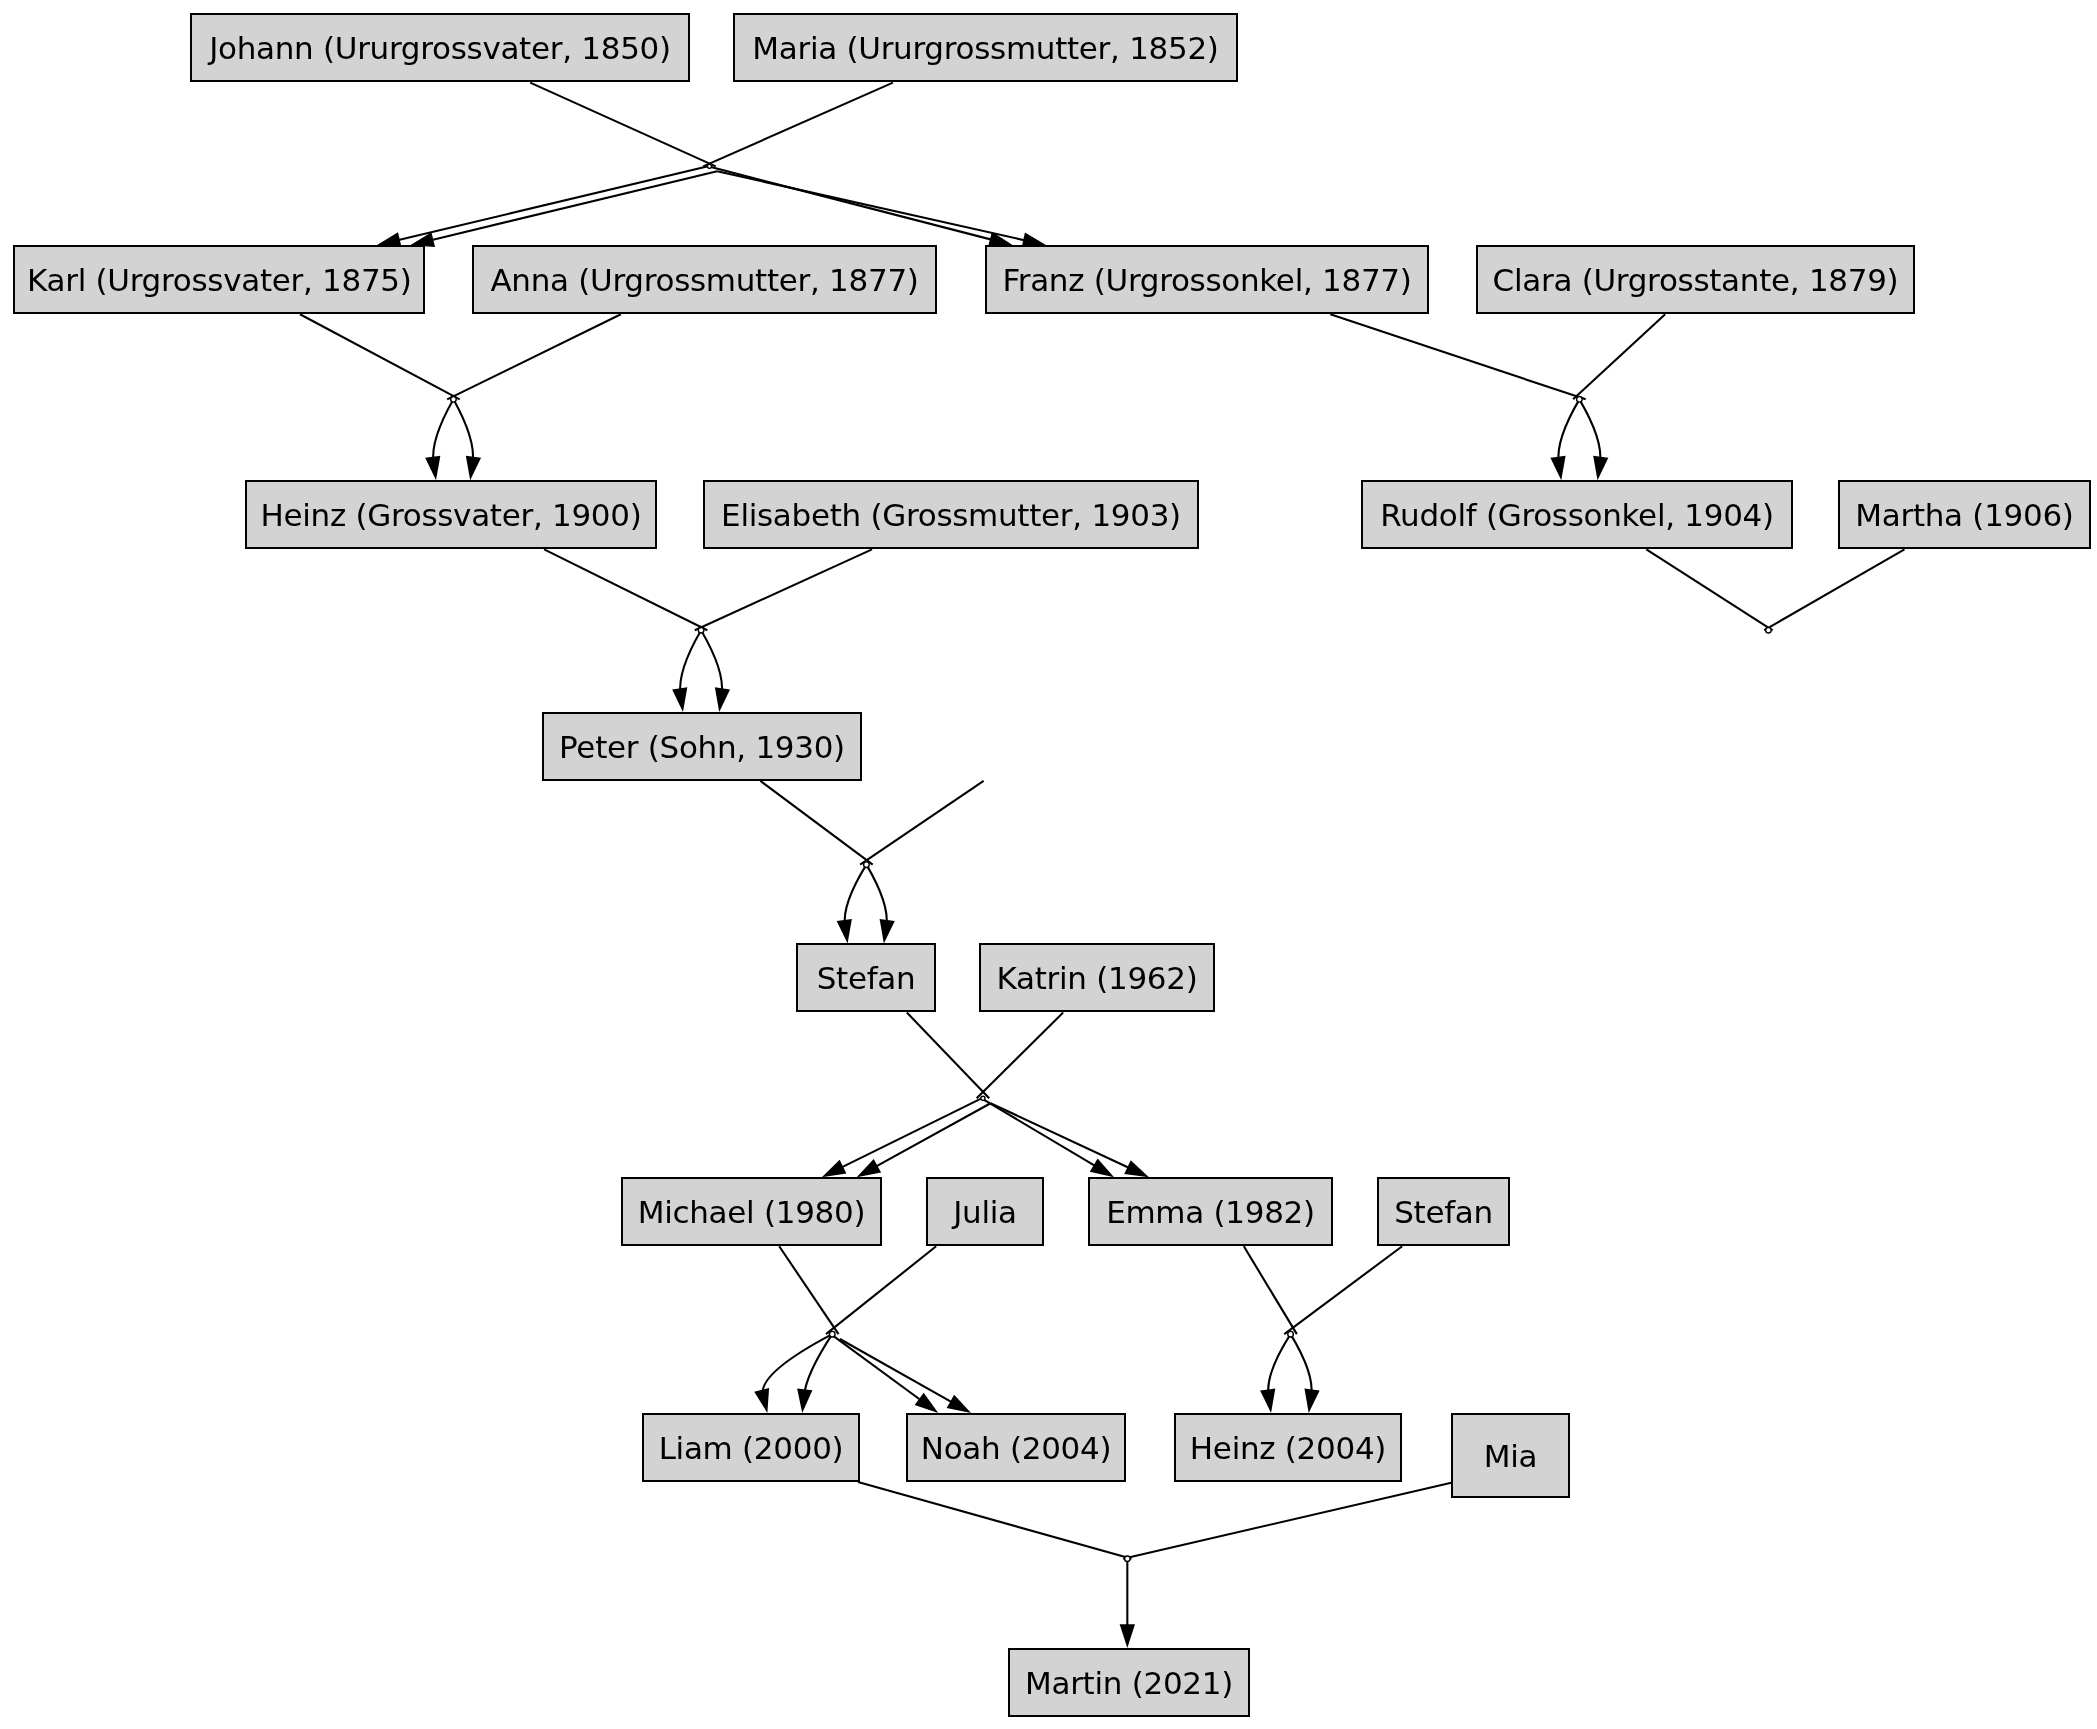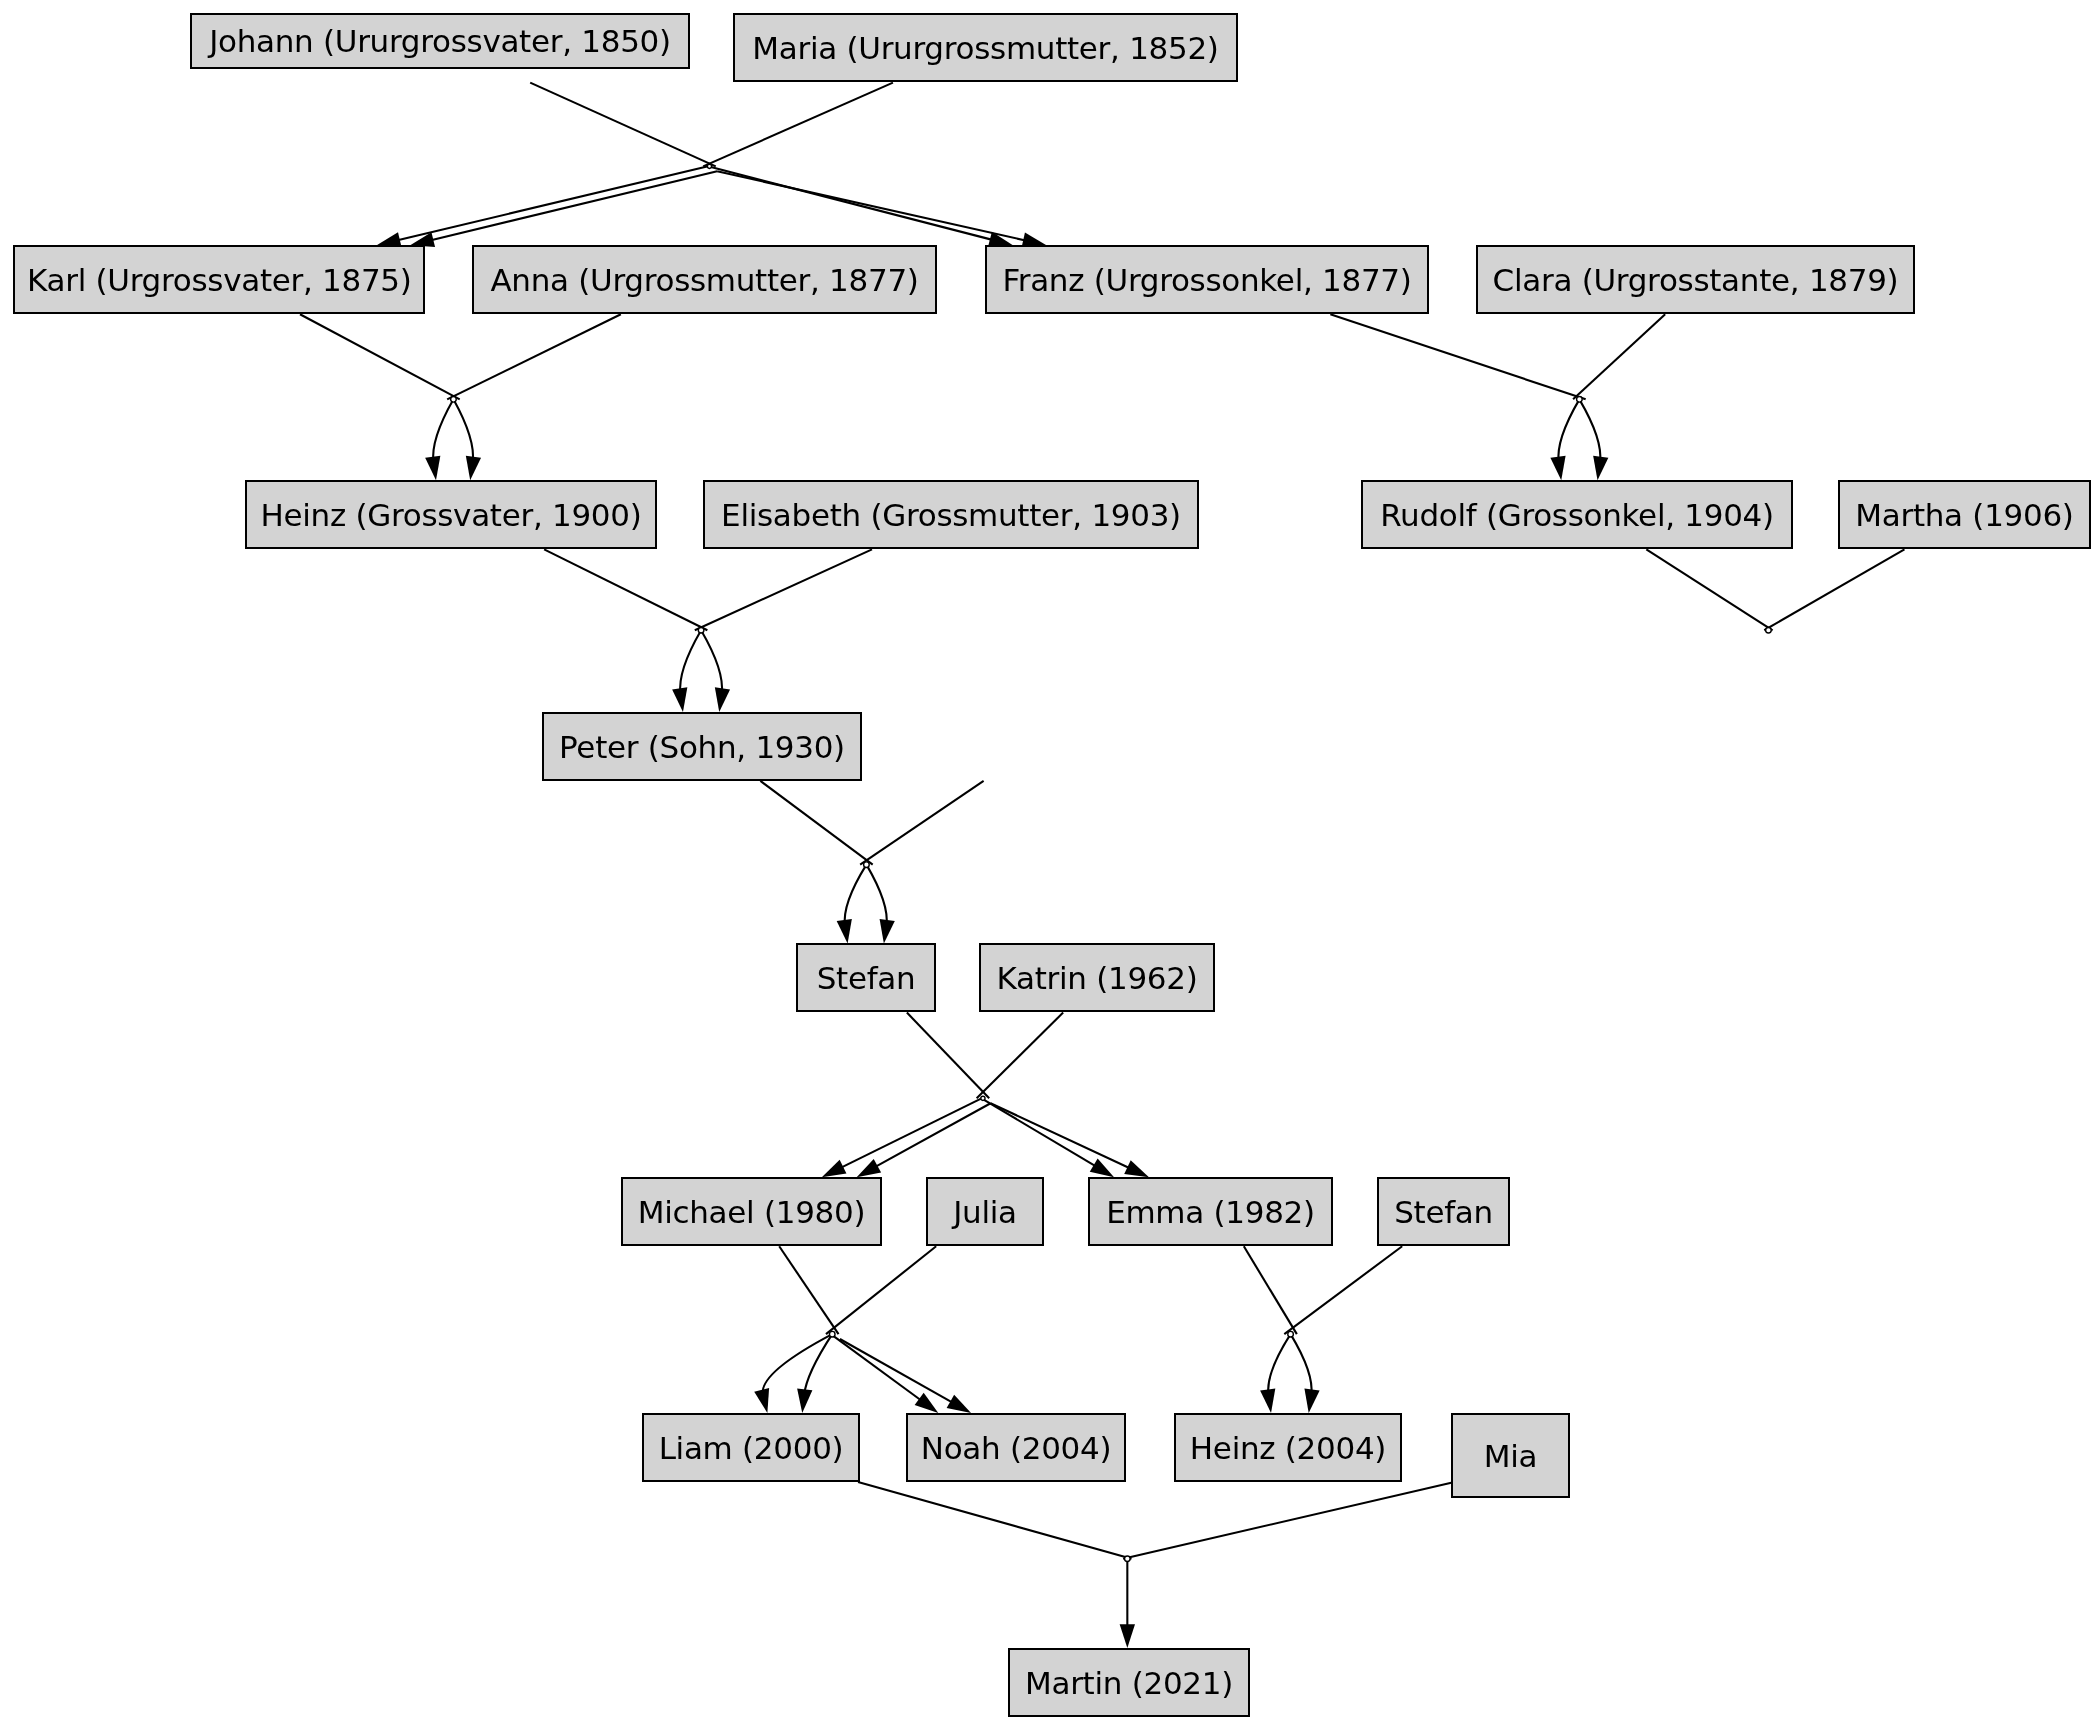--- a/index.html
+++ b/index.html
@@ -153,21 +153,21 @@
       <circle cx="2264" cy="572" r="4" class="udot"></circle>
       <circle cx="1005" cy="903" r="4" class="udot"></circle>
       <circle cx="2535" cy="903" r="4" class="udot"></circle>
       <circle cx="1242" cy="1239" r="4" class="udot"></circle>
       <circle cx="1409" cy="1574" r="3" class="udot"></circle>
       <circle cx="1193" cy="1912" r="4" class="udot"></circle>
       <circle cx="1850" cy="1912" r="4" class="udot"></circle>
       <circle cx="1616" cy="2234" r="4" class="udot"></circle>
     </svg>
 
-<div class="node" style="left: 190px; top: 13.3px; width: 500px; height: 56px;">
+<div class="node" style="left: 190px; top: 13.3px; width: 500px; height: 69px;">
       <span>Johann (Ururgrossvater, 1850)</span>
     </div>
     <div class="node" style="left: 733px; top: 13.3px; width: 505px; height: 69px;">
       <span>Maria (Ururgrossmutter, 1852)</span>
     </div>
     <div class="node" style="left: 13.3px; top: 245px; width: 412px; height: 69px;">
       <span>Karl (Urgrossvater, 1875)</span>
     </div>
     <div class="node" style="left: 472px; top: 245px; width: 465px; height: 69px;">
       <span>Anna (Urgrossmutter, 1877)</span>

